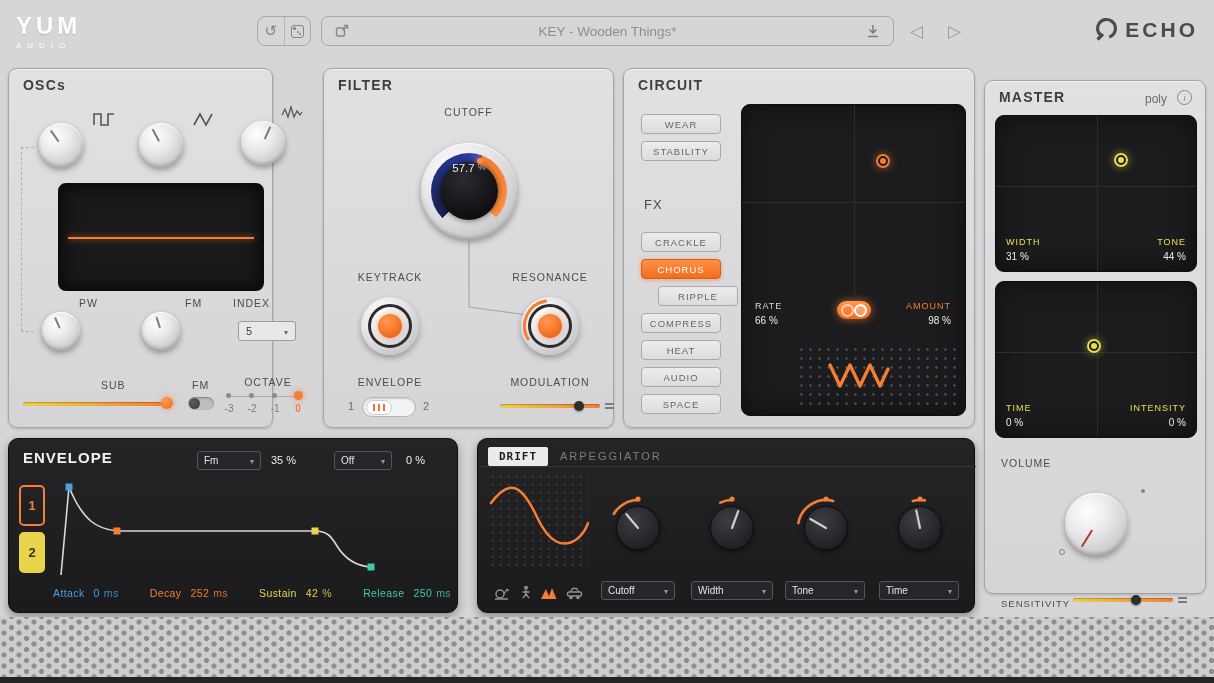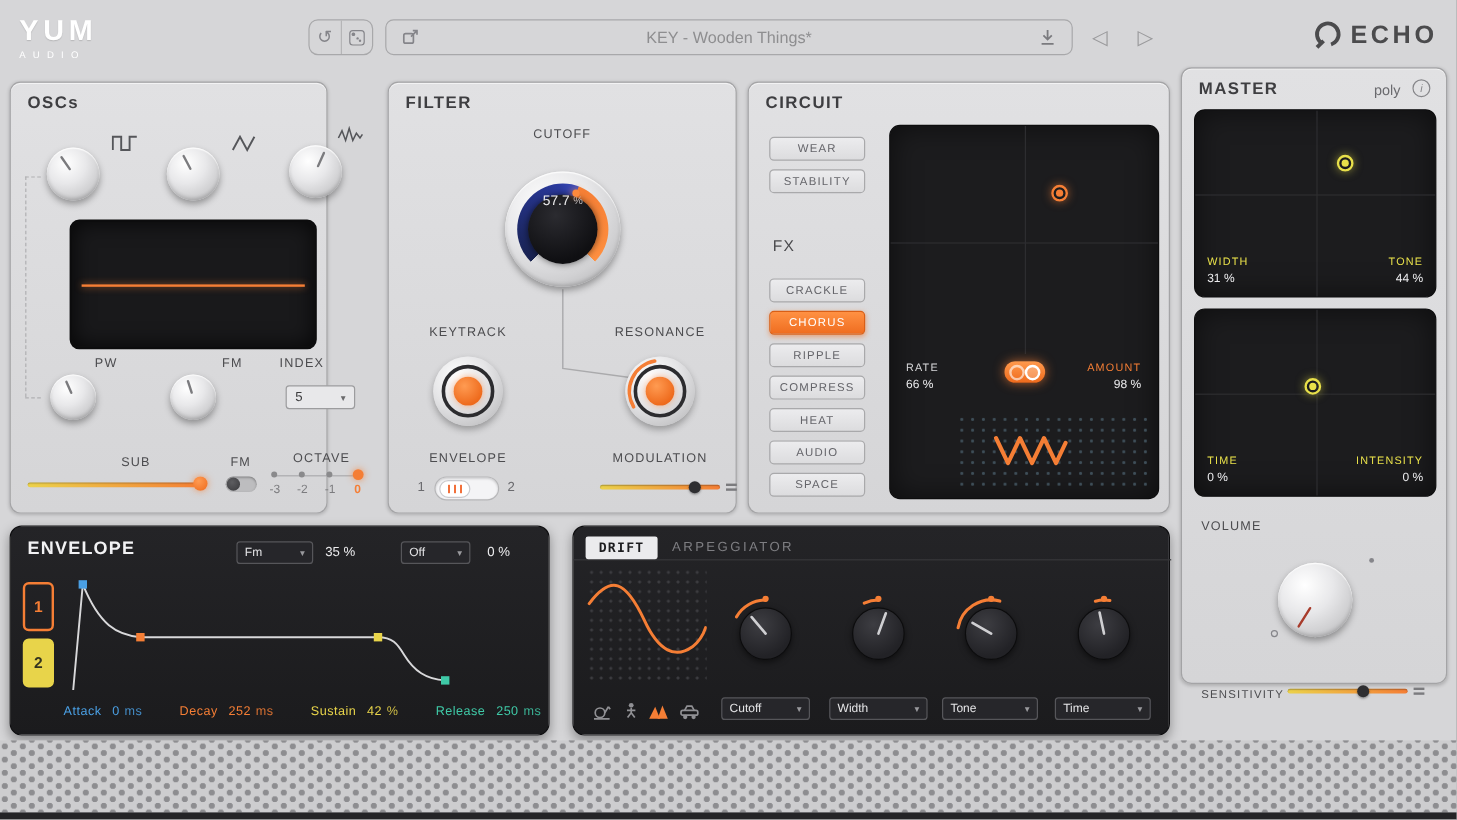--- a/index.html
+++ b/index.html
@@ -290,21 +290,21 @@
   <section class="panel" style="left:623px;top:68px;width:352px;height:360px;">
     <div class="panel-title">CIRCUIT</div>
 
     <div class="chip" style="left:17px;top:45px;">WEAR</div>
     <div class="chip" style="left:17px;top:72px;">STABILITY</div>
 
     <div class="abs" style="left:20px;top:128px;font-size:13px;color:#4a4a4d;letter-spacing:1px;">FX</div>
 
     <div class="chip" style="left:17px;top:163px;">CRACKLE</div>
     <div class="chip active" style="left:17px;top:190px;">CHORUS</div>
-    <div class="chip" style="left:17px;top:217px;">RIPPLE</div>
+    <div class="chip" style="left:34px;top:217px;">RIPPLE</div>
     <div class="chip" style="left:17px;top:244px;">COMPRESS</div>
     <div class="chip" style="left:17px;top:271px;">HEAT</div>
     <div class="chip" style="left:17px;top:298px;">AUDIO</div>
     <div class="chip" style="left:17px;top:325px;">SPACE</div>
 
     <div class="xy" style="left:117px;top:35px;width:225px;height:312px;">
       <div class="xy-vline" style="left:112px;top:0;height:190px;"></div>
       <div class="xy-hline" style="left:0;width:225px;top:97px;"></div>
       <div class="pad-dot dot-orange" style="left:134px;top:49px;"></div>
 
@@ -314,21 +314,21 @@
       <div class="pad-lab" style="right:14px;top:196px;color:#f57e35;text-align:right;">AMOUNT</div>
       <div class="pad-val" style="right:14px;top:210px;text-align:right;">98 %</div>
 
       <div class="dotted-box" style="left:55px;top:240px;width:160px;height:62px;background-image:radial-gradient(#3e4e58 1px,rgba(0,0,0,0) 1.5px);background-size:9px 9px;"></div>
       <svg class="abs" style="left:85px;top:255px;" width="64" height="30" viewBox="0 0 64 30">
         <polyline points="3,5 13,26 23,5 33,26 43,5 53,26 61,9" fill="none" stroke="#f57e35" stroke-width="3.4" stroke-linejoin="round" stroke-linecap="round"></polyline>
       </svg>
     </div>
   </section>
 
-  <section class="panel" style="left:984px;top:56px;width:222px;height:514px;padding-left:12px;">
+  <section class="panel" style="left:984px;top:80px;width:222px;height:514px;padding-left:12px;">
     <div class="panel-title">MASTER</div>
     <div class="abs" style="left:160px;top:11px;font-size:12px;color:#6a6a6e;">poly</div>
     <div class="info-ic" style="left:192px;top:9px;"></div>
 
     <div class="xy" style="left:10px;top:34px;width:202px;height:157px;">
       <div class="xy-vline" style="left:101px;top:0;height:157px;"></div>
       <div class="xy-hline" style="left:0;width:202px;top:70px;"></div>
       <div class="pad-dot dot-yellow" style="left:118px;top:37px;"></div>
       <div class="pad-lab" style="left:10px;bottom:24px;">WIDTH</div>
       <div class="pad-val" style="left:10px;bottom:9px;">31 %</div>

